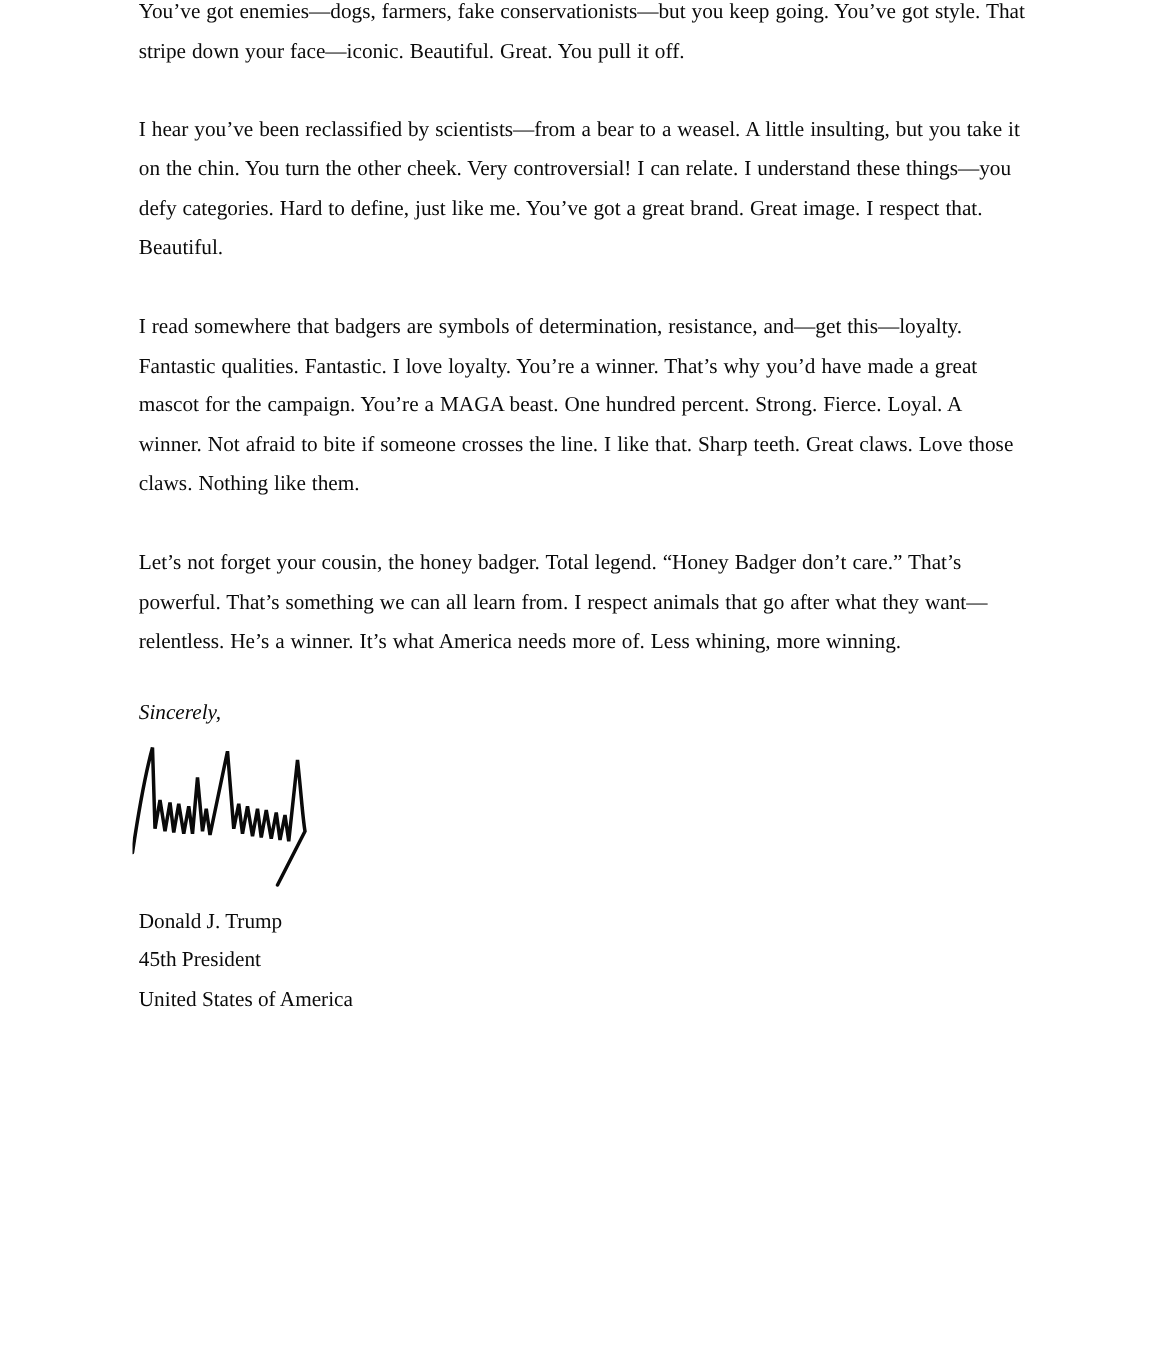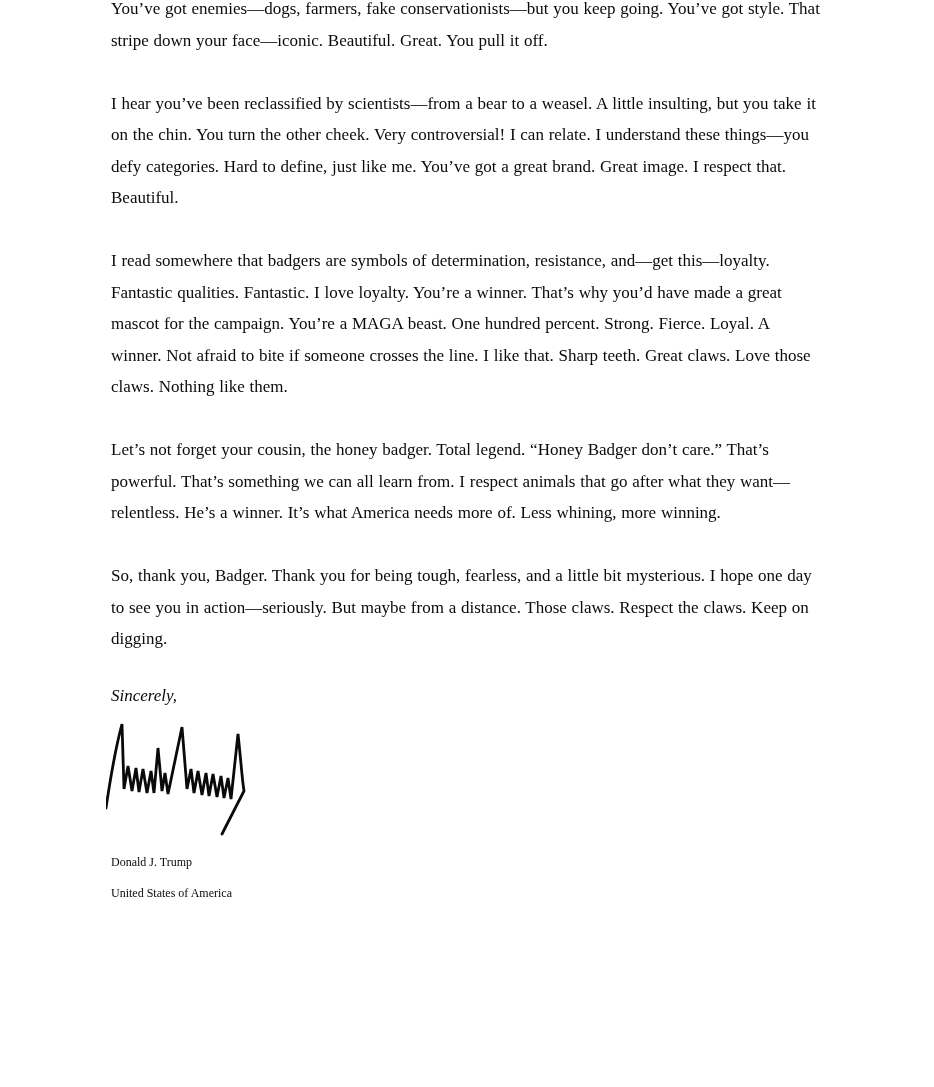--- a/index.html
+++ b/index.html
@@ -39,51 +39,51 @@
     margin: 9px 0 0 -5px;
     height: 118px;
   }
   .signature-block svg {
     display: block;
   }
   .signoff-block {
     margin-top: 8px;
   }
   .signoff-block div {
-    font-size: 12px;
+    font-size: 17px;
     line-height: 31.5px;
   }
 </style>
 </head>
 <body>
 
 <main class="page">
 
   <section class="letter-body">
     <p class="first">You’ve got enemies—dogs, farmers, fake conservationists—but you keep going. You’ve got style. That stripe down your face—iconic. Beautiful. Great. You pull it off.</p>
     <p>I hear you’ve been reclassified by scientists—from a bear to a weasel. A little insulting, but you take it on the chin. You turn the other cheek. Very controversial! I can relate. I understand these things—you defy categories. Hard to define, just like me. You’ve got a great brand. Great image. I respect that. Beautiful.</p>
     <p>I read somewhere that badgers are symbols of determination, resistance, and—get this—loyalty. Fantastic qualities. Fantastic. I love loyalty. You’re a winner. That’s why you’d have made a great mascot for the campaign. You’re a MAGA beast. One hundred percent. Strong. Fierce. Loyal. A winner. Not afraid to bite if someone crosses the line. I like that. Sharp teeth. Great claws. Love those claws. Nothing like them.</p>
     <p>Let’s not forget your cousin, the honey badger. Total legend. “Honey Badger don’t care.” That’s powerful. That’s something we can all learn from. I respect animals that go after what they want—relentless. He’s a winner. It’s what America needs more of. Less whining, more winning.</p>
-    <p>So, thank you, Badger. Thank you for being tough, fearless, and a little bit mysterious. I hope one day to see you in action—seriously. But maybe from a distance. Those claws. Respect the claws. Keep on digging.</p>
     <p class="closing">Sincerely,</p>
   </section>
 
   <div class="signature-block">
     <svg width="150" height="118" viewBox="0 0 150 118" fill="none" stroke="#0a0a0a" stroke-width="2.8" stroke-linejoin="miter" stroke-linecap="round">
       <path d="M0,87
                C 4,60 10,25 16,3
                L 18,68 22,45 26,70 30,47 33,71 37,48 41,72 45,50 48,72
                  52,27 56,70 59,52 62,73
                  76,6 81,68
                  85,48 88,72 92,50 96,74 100,52 103,75 107,53 111,76
                  115,55 118,77 122,57 125,78
                  132,13
                C 135,40 136,58 138,70
                L 116,113"></path>
     </svg>
   </div>
 
   <div class="signoff-block">
     <div>Donald J. Trump</div>
+    <div>45th President</div>
     <div>United States of America</div>
   </div>
 
 </main>
 
 </body></html>

